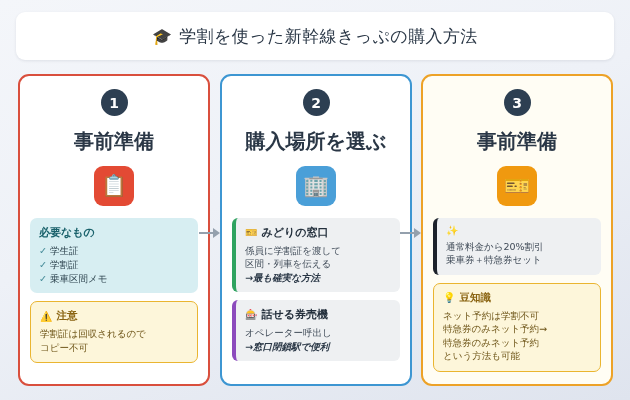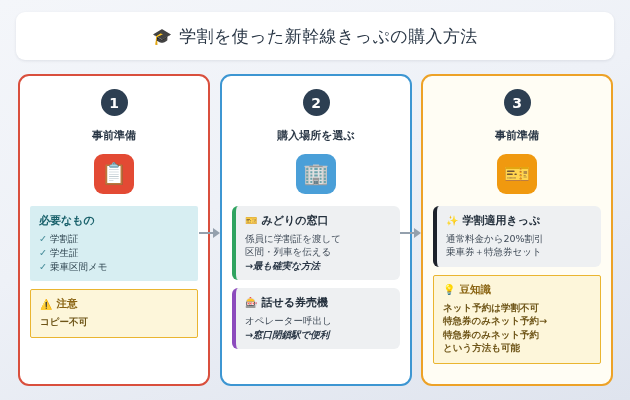--- a/index.html
+++ b/index.html
@@ -74,21 +74,21 @@
     font-size: 14px;
     font-weight: bold;
     display: flex;
     align-items: center;
     justify-content: center;
     margin: 4px auto 0 auto;
   }
 
   .step-title {
     text-align: center;
-    font-size: 11px;
+    font-size: 20px;
     font-weight: bold;
     color: #2a3746;
     margin-top: 12px;
   }
 
   .step-icon {
     width: 40px;
     height: 40px;
     border-radius: 9px;
     margin: 11px auto 0 auto;
@@ -99,21 +99,21 @@
     line-height: 1;
   }
   .icon-red    { background: #e34a34; }
   .icon-blue   { background: #4a9fd8; }
   .icon-orange { background: #f0990f; }
 
   
   .blocks { margin-top: 12px; }
 
   .block {
-    border-radius: 2px;
+    border-radius: 7px;
     padding: 7px 8px 8px 9px;
     margin-bottom: 8px;
   }
 
   .block-head {
     font-size: 10.5px;
     font-weight: bold;
     margin-bottom: 4px;
     display: flex;
     align-items: center;
@@ -139,21 +139,21 @@
     white-space: nowrap;
   }
   .chk-mark { color: #4b8f9c; margin-right: 3px; }
 
   
   .warn {
     background: #fdf6da;
     border: 1.5px solid #eab530;
   }
   .warn .block-head { color: #8a6412; }
-  .warn .block-line { color: #6e5518; font-weight: bold; }
+  .warn .block-line { color: #6e5518; }
 
   
   .accent {
     background: #eef0f2;
     border-left: 4px solid #888;
     border-radius: 6px;
   }
   .accent.green { border-left-color: #2fa360; }
   .accent.purple{ border-left-color: #8c4bbd; }
   .accent.dark  { border-left-color: #1d222b; }
@@ -194,35 +194,36 @@
 
   <div class="card c1">
     <div class="step-circle">1</div>
     <div class="step-title">事前準備</div>
     <div class="step-icon icon-red">📋</div>
 
     <div class="blocks">
       <div class="block chk">
         <div class="block-head">必要なもの</div>
         <div class="chk-item">
+          <span class="chk-mark">✓</span><span>学生証</span>
+        </div>
+        <div class="chk-item">
           <span class="chk-mark">✓</span><span>学割証</span>
-        </div>
-        <div class="chk-item">
-          <span class="chk-mark">✓</span><span>学生証</span>
         </div>
         <div class="chk-item">
           <span class="chk-mark">✓</span><span>乗車区間メモ</span>
         </div>
       </div>
 
       <div class="block warn">
         <div class="block-head">
           <span class="bh-emoji">⚠️</span>
           <span>注意</span>
         </div>
+        <div class="block-line">学割証は回収されるので</div>
         <div class="block-line">コピー不可</div>
       </div>
     </div>
   </div>
 
   <div class="card c2">
     <div class="step-circle">2</div>
     <div class="step-title">購入場所を選ぶ</div>
     <div class="step-icon icon-blue">🏢</div>
 
@@ -250,21 +251,20 @@
 
   <div class="card c3">
     <div class="step-circle">3</div>
     <div class="step-title">事前準備</div>
     <div class="step-icon icon-orange">🎫</div>
 
     <div class="blocks">
       <div class="block accent dark">
         <div class="block-head">
           <span class="bh-emoji">✨</span>
-          <span>学割適用きっぷ</span>
         </div>
         <div class="block-line">通常料金から20%割引</div>
         <div class="block-line">乗車券＋特急券セット</div>
       </div>
 
       <div class="block warn">
         <div class="block-head">
           <span class="bh-emoji">💡</span>
           <span>豆知識</span>
         </div>

